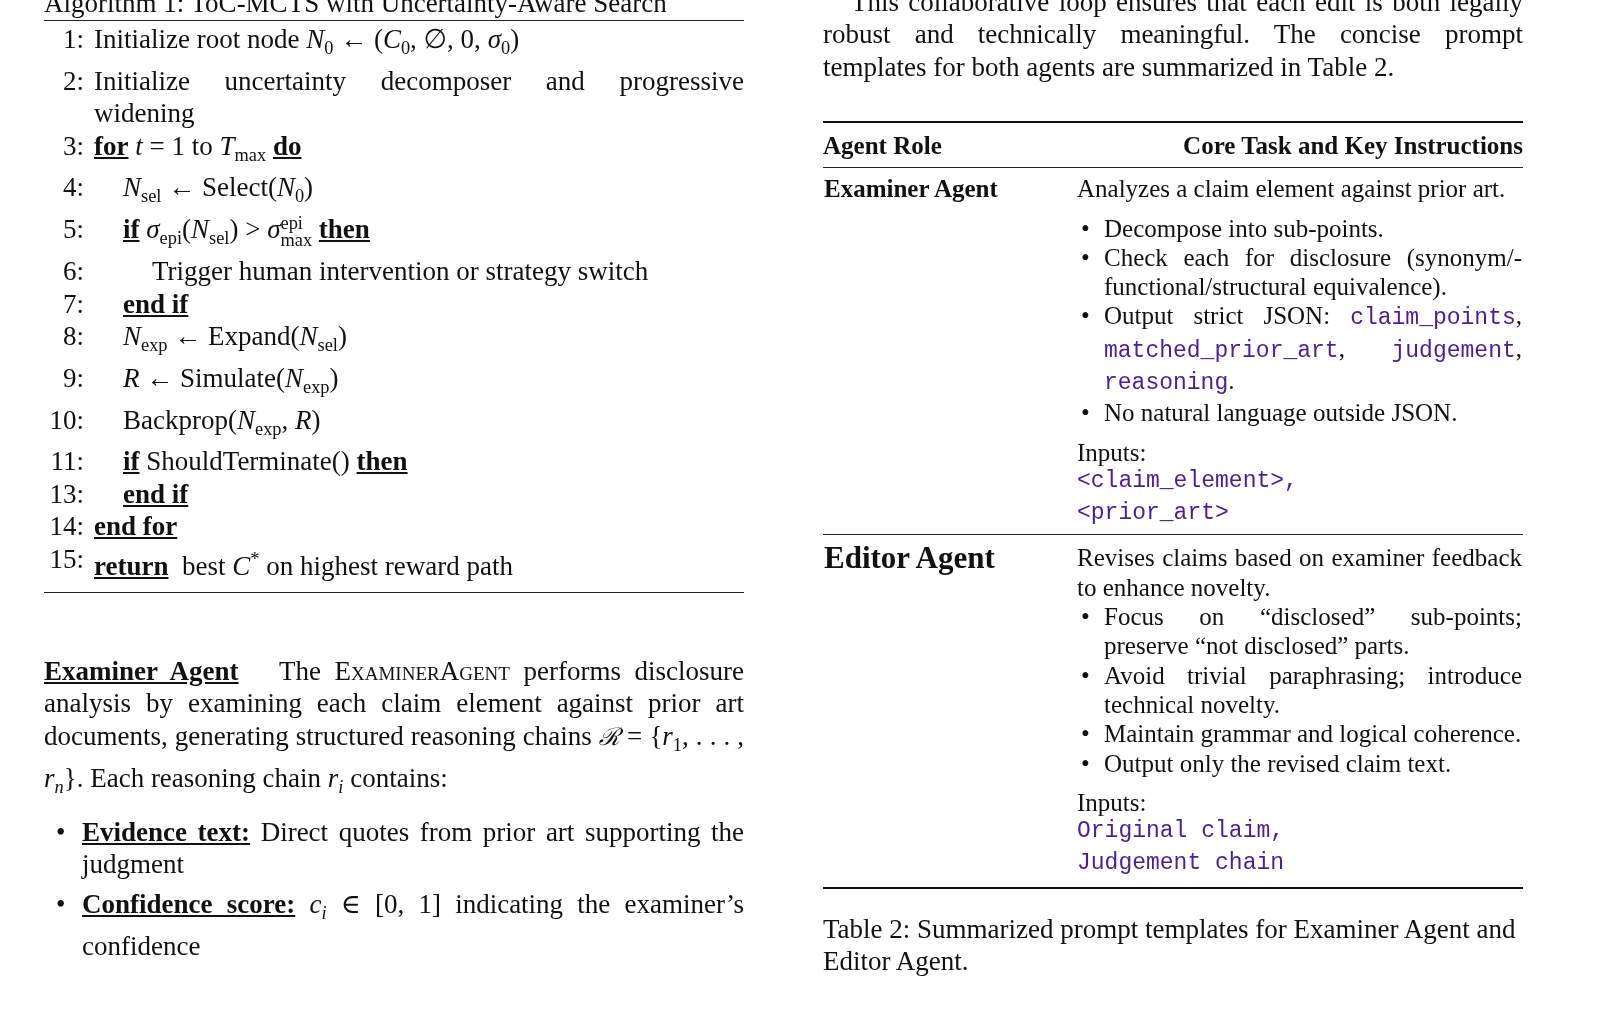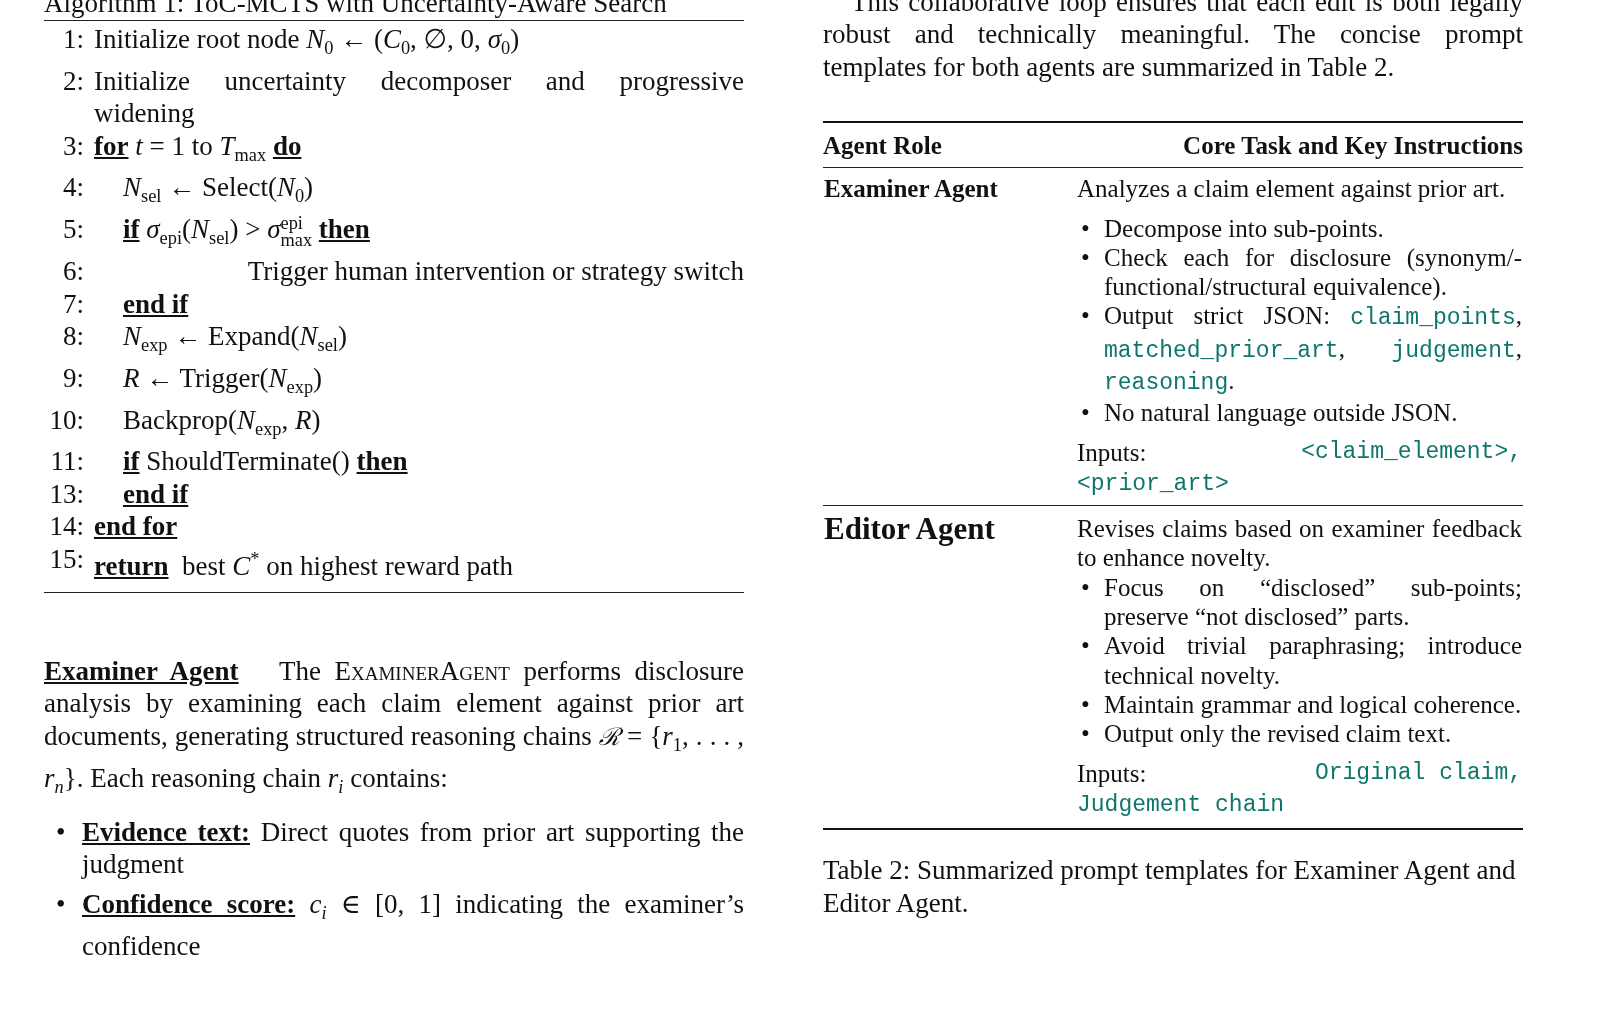--- a/index.html
+++ b/index.html
@@ -8,41 +8,41 @@
   .col-left { position:absolute; left:44px; top:-14px; width:700px; }
   .col-right { position:absolute; left:823px; top:-14px; width:700px; }
   .alg-title { line-height:34px; height:34px; white-space:nowrap; }
   .rule-mid { border-top:1.6px solid #222; }
   .rule-thick { border-top:2.6px solid #111; }
   .alg-lines { margin-top:2px; }
   .alg-line { display:flex; line-height:32.4px; white-space:nowrap; }
   .alg-num { width:40px; text-align:right; padding-right:10px; flex:none; }
   .alg-body { flex:1; }
   .ind1 { padding-left:29px; }
-  .ind2 { padding-left:58px;text-align:right; }
+  .ind2 { padding-left:58px; }
   .kw { font-weight:bold;text-decoration:underline; }
   .m { font-style:italic; }
   sub, sup { font-size:0.68em; font-style:normal; }
   sub { vertical-align:-0.35em; }
   .justify { text-align:justify; text-align-last:justify; }
   .par { line-height:32.4px; text-align:justify; }
   .sc { font-variant:small-caps; }
   .bullets { list-style:none; margin:0; padding:0; }
   .bullets li { position:relative; padding-left:38px; line-height:32.4px; text-align:justify; }
   .bullets li::before { content:"•"; position:absolute; left:12px; }
   .big-bullets li { margin-bottom:8px; }
   table.agents { border-collapse:collapse; width:700px; }
   .tcell-role { width:251px; vertical-align:top; font-weight:bold; }
   .tbl-bullets { list-style:none; margin:0; padding:0; }
   .tbl-bullets li { position:relative; padding-left:27px; line-height:29.3px; text-align:justify; font-size:25px; }
   .tbl-bullets li::before { content:"•"; position:absolute; left:4px; }
   .tdesc { font-size:25px; line-height:29.3px; text-align:justify; }
-  .mono { font-family:"Liberation Mono","DejaVu Sans Mono",monospace; font-size:23px; color:#0f766e; }
+  .mono { font-family:"Liberation Mono","DejaVu Sans Mono",monospace; font-size:23px; color:#4c1d95; }
   .inputs { font-size:25px; line-height:29.3px; }
-  .inputs-row { display:flex; justify-content:space-between; }
+  .inputs-row { display:flex; justify-content:space-between;flex-direction:column; }
   .caption { font-size:27px; line-height:32.4px; }
 </style>
 </head>
 <body>
 
 <div class="col-left">
   <div class="alg-title">Algorithm 1: ToC-MCTS with Uncertainty-Aware Search</div>
   <div class="rule-mid"></div>
 
   <div class="alg-lines">
@@ -80,21 +80,21 @@
     <div class="alg-line">
       <span class="alg-num">7:</span>
       <span class="alg-body ind1 kw">end if</span>
     </div>
     <div class="alg-line">
       <span class="alg-num">8:</span>
       <span class="alg-body ind1"><span class="m">N</span><sub>exp</sub> ← <span>Expand</span>(<span class="m">N</span><sub>sel</sub>)</span>
     </div>
     <div class="alg-line">
       <span class="alg-num">9:</span>
-      <span class="alg-body ind1"><span class="m">R</span> ← <span>Trigger</span>(<span class="m">N</span><sub>exp</sub>)</span>
+      <span class="alg-body ind1"><span class="m">R</span> ← <span>Simulate</span>(<span class="m">N</span><sub>exp</sub>)</span>
     </div>
     <div class="alg-line">
       <span class="alg-num">10:</span>
       <span class="alg-body ind1"><span>Backprop</span>(<span class="m">N</span><sub>exp</sub>, <span class="m">R</span>)</span>
     </div>
     <div class="alg-line">
       <span class="alg-num">11:</span>
       <span class="alg-body ind1"><span class="kw">if</span> <span>ShouldTerminate</span>() <span class="kw">then</span></span>
     </div>
     <div class="alg-line">

